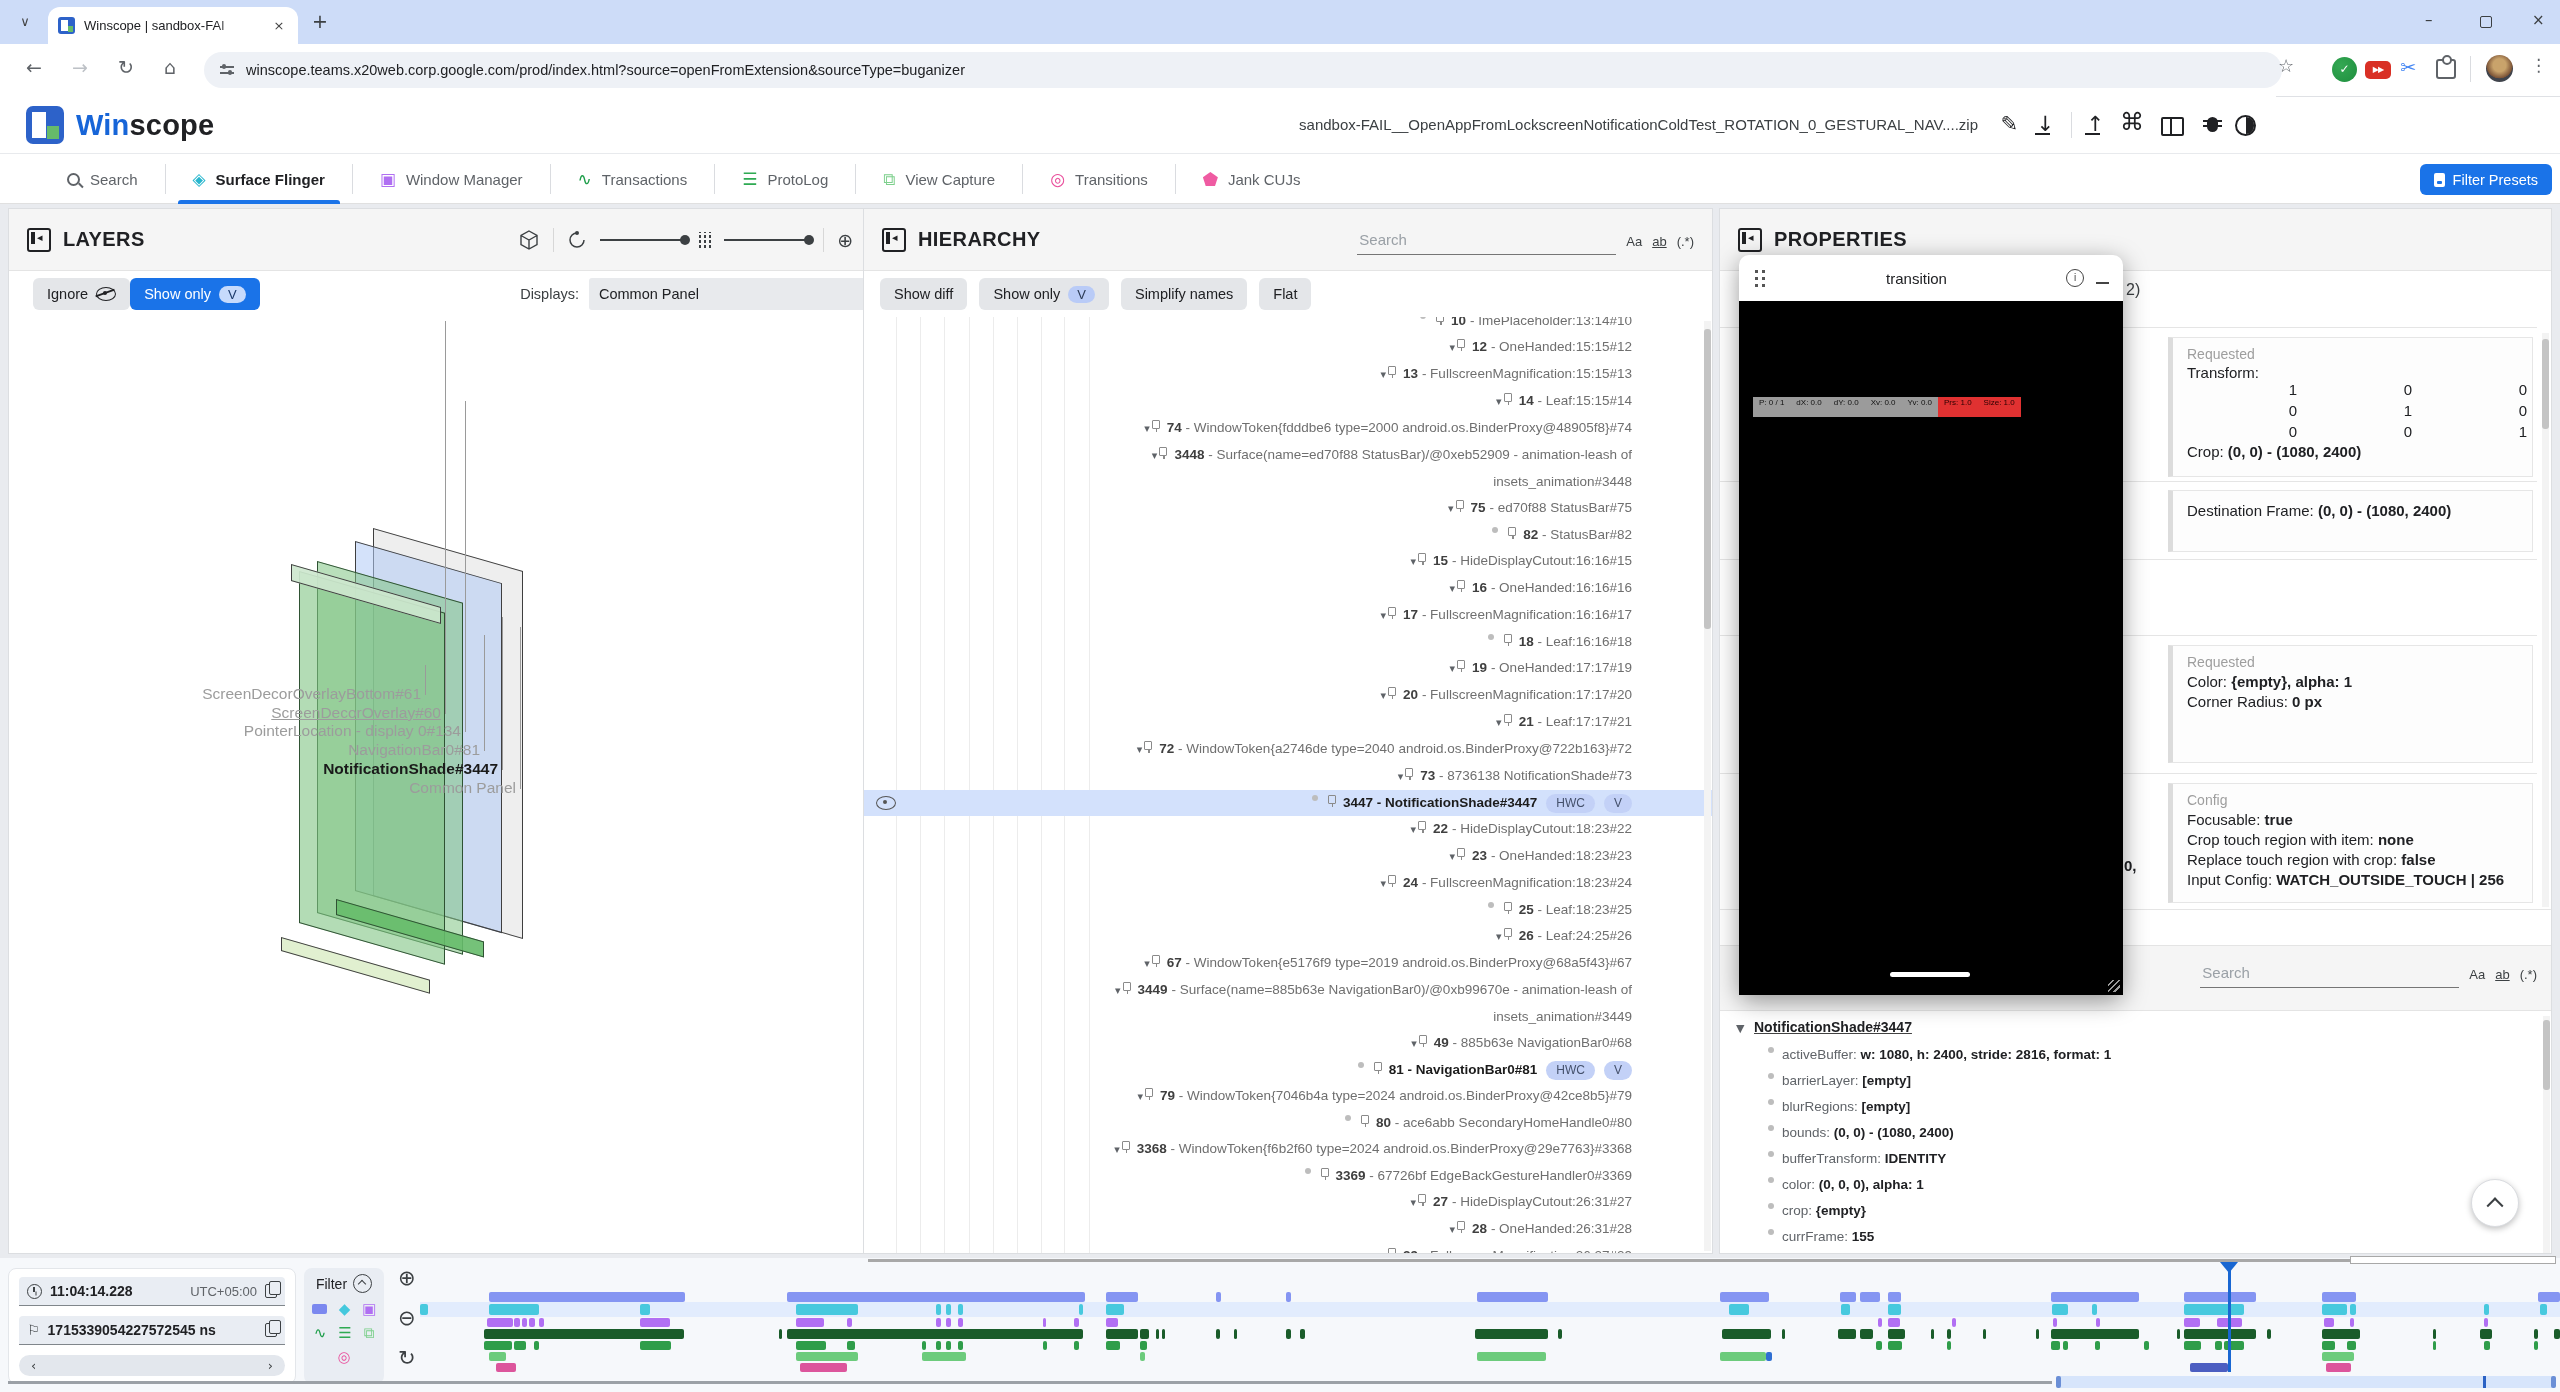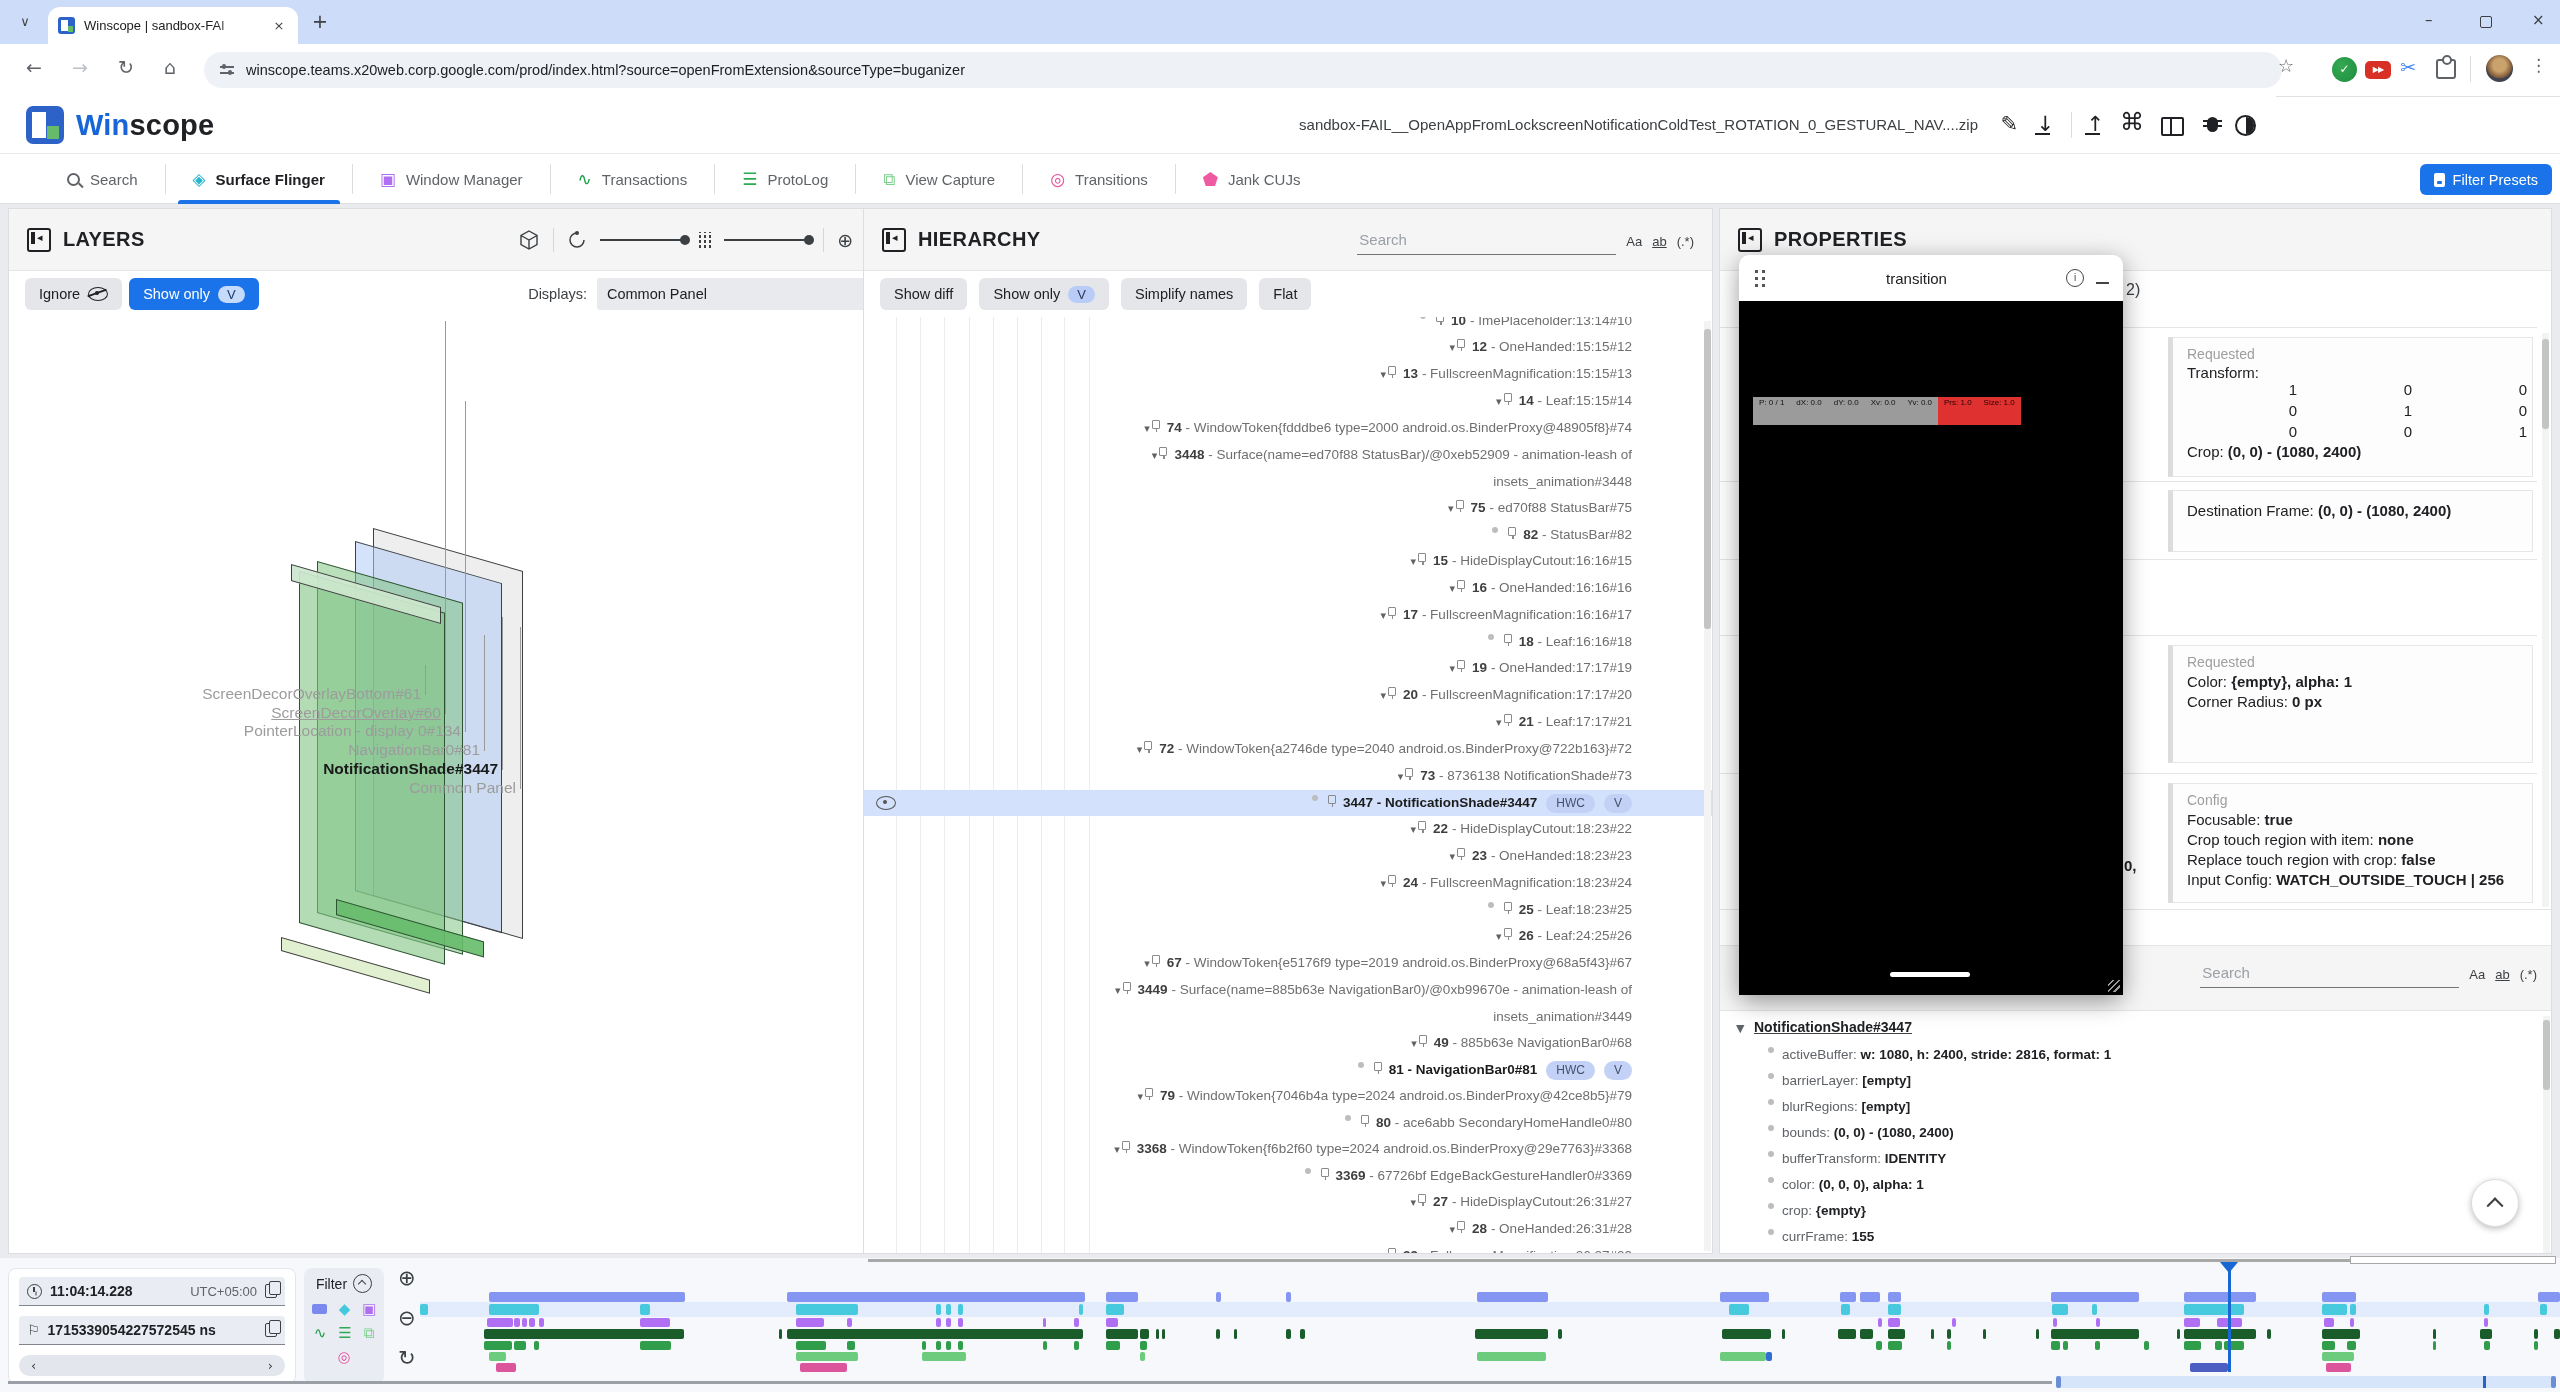--- a/index.html
+++ b/index.html
@@ -94,21 +94,21 @@
   .chip.blue .vpill{background:#c6dafc;color:#1b3a6b;}
   .eyeoff{width:18px;height:12px;border:1.6px solid #202124;border-radius:50%;position:relative;}
   .eyeoff::before{content:"";position:absolute;left:6px;top:3px;width:4px;height:4px;border-radius:50%;background:#202124;}
   .eyeoff::after{content:"";position:absolute;left:-2px;top:4px;width:20px;height:1.6px;background:#202124;transform:rotate(-20deg);}
   .searchfield{display:flex;align-items:flex-end;gap:10px;}
   .sf-input{width:255px;border-bottom:1px solid #757575;font-size:15px;color:#9aa0a6;padding:6px 2px;}
   .sf-ops{font-size:13px;color:#3c4043;display:flex;gap:10px;align-items:center;padding-bottom:6px;}
   .sf-ops .u{text-decoration:underline;}
 
   
-  .lp-ctl{position:absolute;left:0;top:62px;right:0;height:46px;display:flex;align-items:center;gap:7px;padding:0 16px;box-sizing:border-box;}
+  .lp-ctl{position:absolute;left:0;top:62px;right:0;height:46px;display:flex;align-items:center;gap:0;padding:0 24px;box-sizing:border-box;}
   .displays{margin-left:auto;display:flex;align-items:center;gap:10px;font-size:14.5px;color:#3c4043;}
   .dd{width:330px;height:32px;background:#e8eaed;border-radius:3px;display:flex;align-items:center;justify-content:space-between;padding:0 10px;box-sizing:border-box;font-size:14.5px;color:#202124;}
   .lp-tools{margin-left:auto;display:flex;align-items:center;gap:13px;color:#3c4043;}
   .tool-sep{width:1px;height:24px;background:#d7d7d7;}
   .slider{width:86px;height:2px;background:#3c4043;position:relative;}
   .slider::after{content:"";position:absolute;right:-4px;top:-4px;width:10px;height:10px;border-radius:50%;background:#3c4043;}
   .vdash{width:12px;height:16px;background:repeating-linear-gradient(90deg,#3c4043 0 2px,transparent 2px 5px);
     -webkit-mask-image:repeating-linear-gradient(0deg,#000 0 3px,transparent 3px 5px);mask-image:repeating-linear-gradient(0deg,#000 0 3px,transparent 3px 5px);}
   .sheet{position:absolute;border:1.5px solid #3f3f3f;box-sizing:border-box;}
   .lbl3d{position:absolute;transform:translateX(-100%);font-size:15.5px;color:#9c9c9c;white-space:nowrap;}
@@ -149,21 +149,21 @@
 
   
   .twin{position:absolute;left:19px;top:46px;width:384px;height:740px;background:#fff;border-radius:10px;
     box-shadow:0 6px 24px rgba(0,0,0,.4);z-index:30;}
   .twin-bar{height:46px;display:flex;align-items:center;padding:0 14px;box-sizing:border-box;}
   .dots{width:14px;height:20px;background:radial-gradient(circle,#555 1.8px,transparent 2px);background-size:7px 7px;}
   .twin-title{flex:1;text-align:center;font-size:15px;color:#202124;}
   .info-ic{width:16px;height:16px;border:1.6px solid #444;border-radius:50%;font-size:10px;line-height:16px;text-align:center;color:#444;margin-right:12px;}
   .min-ic{width:13px;height:2.4px;background:#444;margin-top:10px;}
   .twin-screen{position:absolute;left:0;top:46px;width:384px;height:694px;background:#000;overflow:hidden;}
-  .ptrbar{position:absolute;left:14px;top:96px;height:28px;display:flex;}
+  .ptrbar{position:absolute;left:14px;top:96px;height:20px;display:flex;}
   .ptrseg{font-size:8px;line-height:12px;padding:0 6px;color:#111;background:#9b9b9b;white-space:nowrap;}
   .ptrseg.red{background:#e03131;color:#2a0000;}
   .homebar{position:absolute;left:151px;bottom:18px;width:80px;height:5px;border-radius:3px;background:#fff;}
   .rsz{position:absolute;right:3px;bottom:3px;width:12px;height:12px;
     background:repeating-linear-gradient(135deg,transparent 0 3px,#999 3px 4.5px);}
 
   
   .timeline{position:absolute;left:0;top:1258px;width:2560px;height:134px;background:#f6f8fb;}
   .tl-card{position:absolute;left:8px;top:10px;width:288px;height:116px;background:#fff;border:1px solid #e3e6ea;border-radius:8px;box-sizing:border-box;}
   .tl-inrow{position:absolute;left:10px;width:266px;height:29px;background:#e9edf3;border-bottom:1px solid #80868b;border-radius:4px 4px 0 0;

